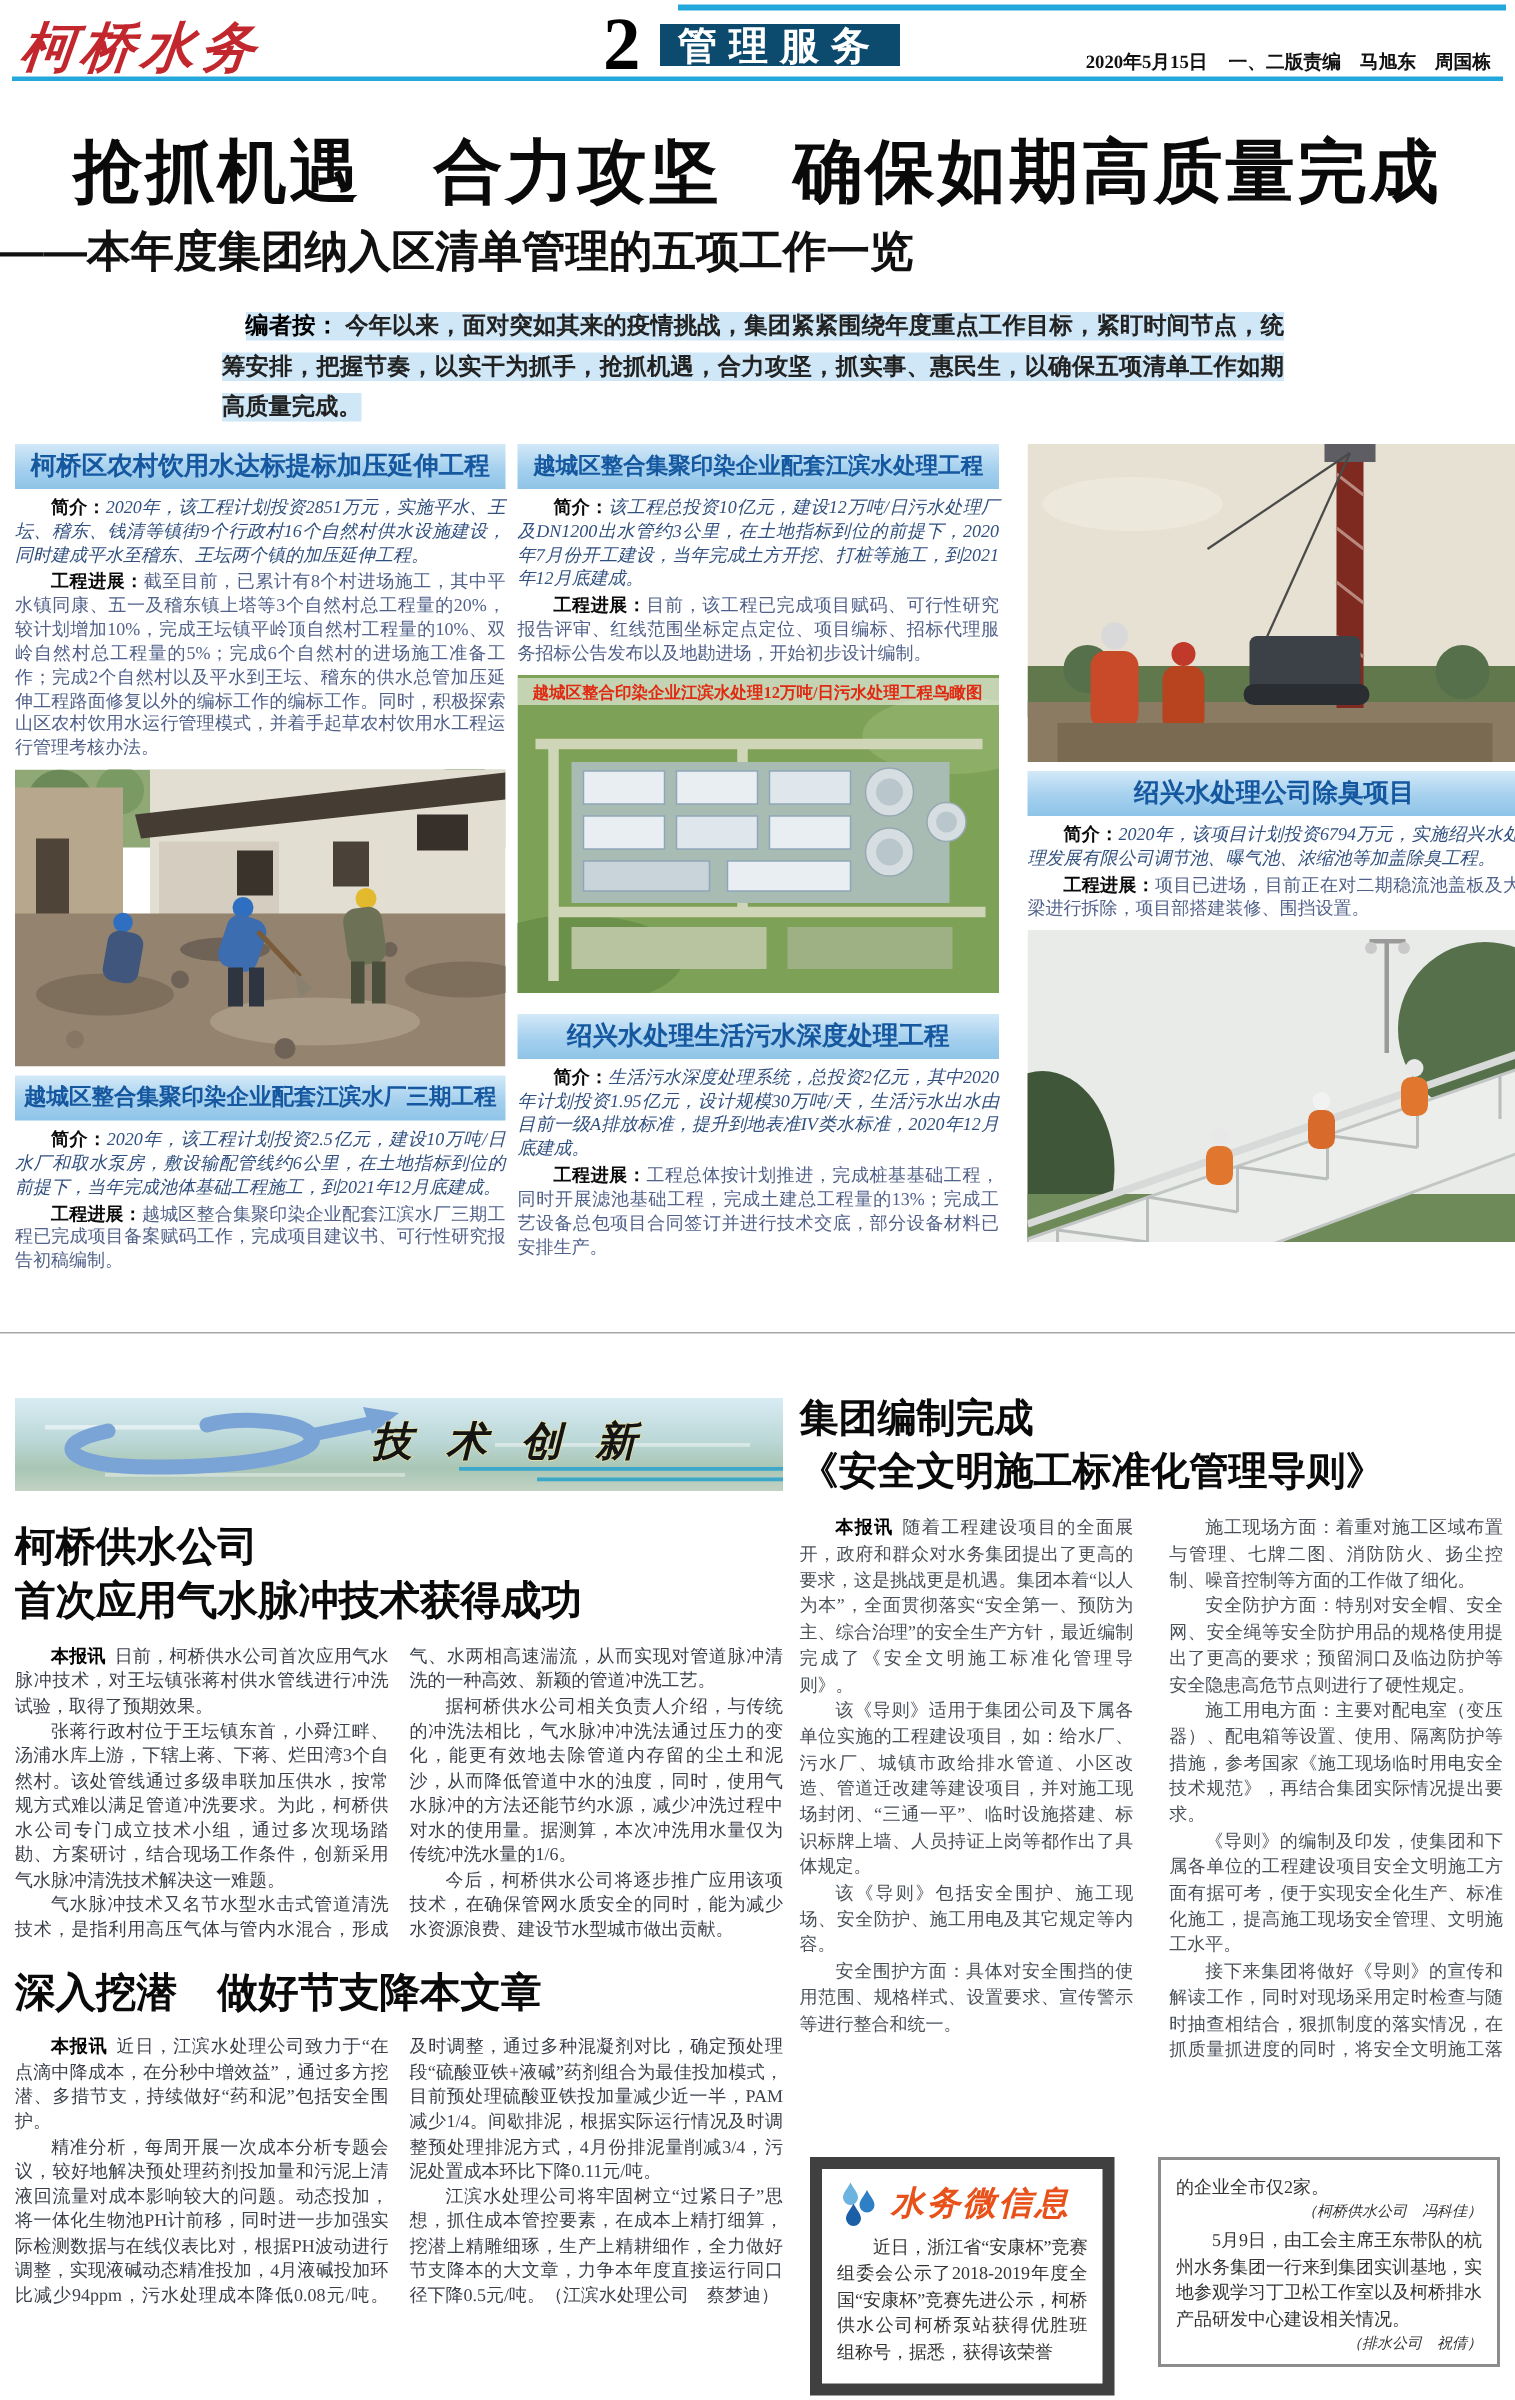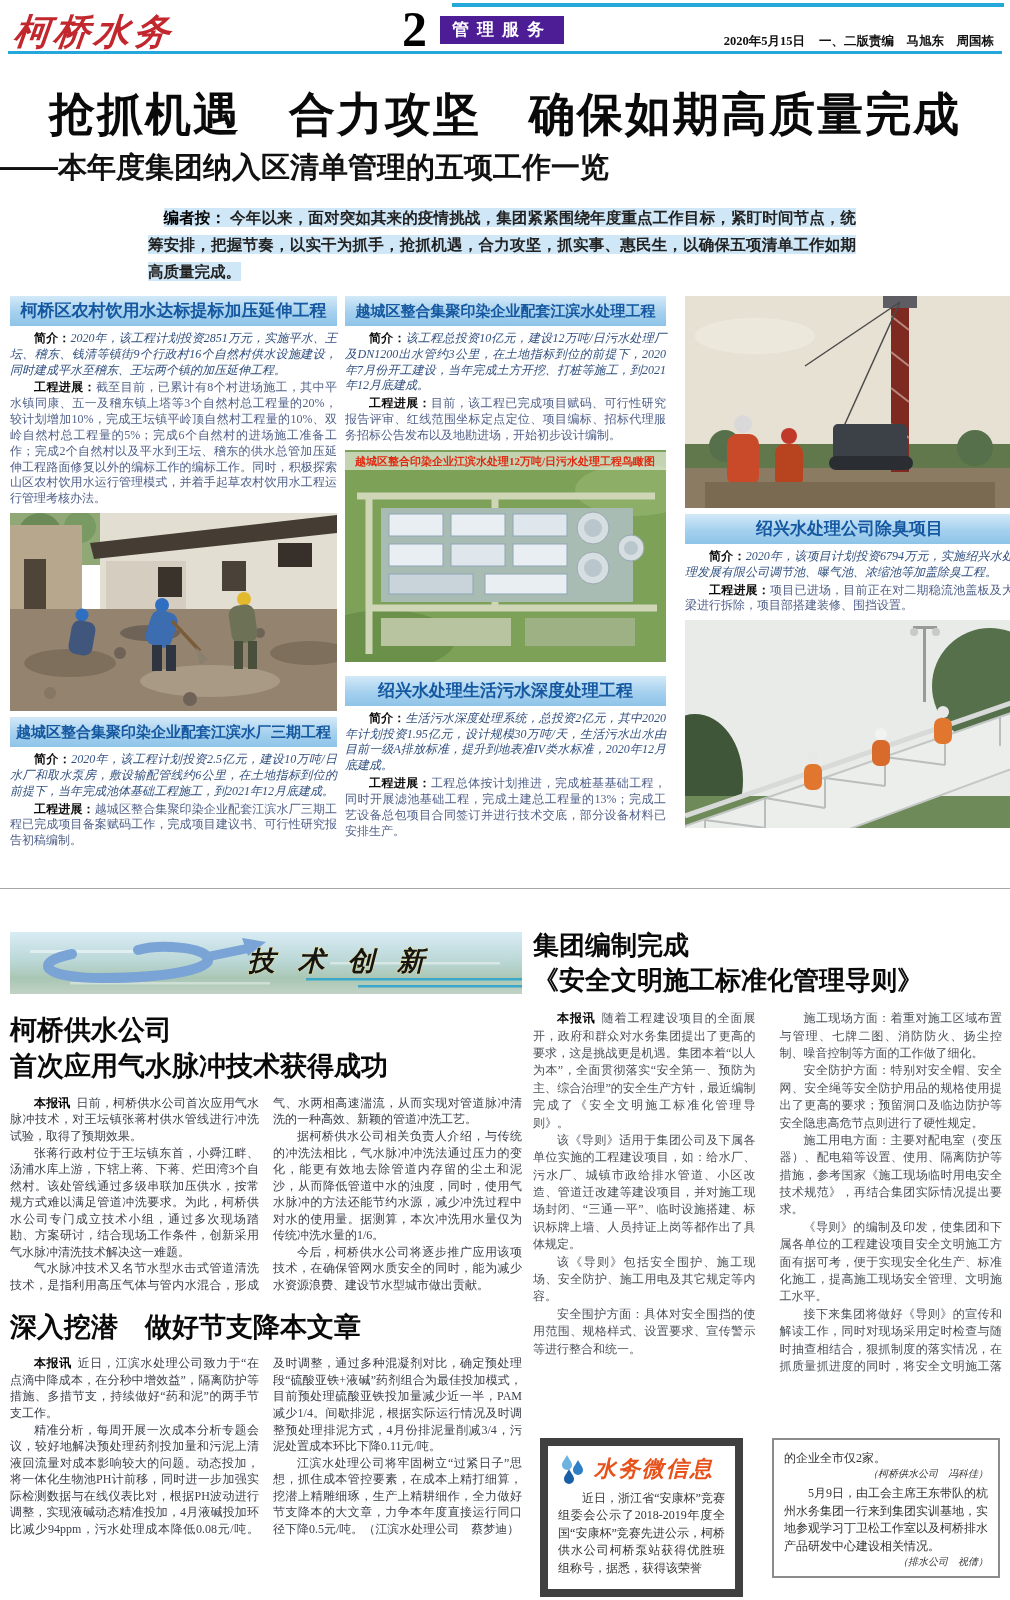--- a/index.html
+++ b/index.html
@@ -6,22 +6,22 @@
   .page{position:relative;width:1010px;height:1600px;background:#fff;overflow:hidden;
         font-family:"Liberation Serif","DejaVu Serif",serif;color:#222;}
   .sans{font-family:"Liberation Sans","DejaVu Sans",sans-serif;}
 
   
   .logo{position:absolute;left:14px;top:8px;font-size:36px;font-weight:bold;font-style:italic;
         color:#c1272d;letter-spacing:4px;transform:skewX(-6deg);font-family:"DejaVu Serif",serif;}
   .topline{position:absolute;left:452px;top:3px;width:552px;height:4px;background:#24a7db;}
   .pn{position:absolute;left:402px;top:4px;font-size:50px;font-weight:bold;line-height:1;
       font-family:"Liberation Serif",serif;color:#000;}
-  .badge{position:absolute;left:440px;top:16px;background:#4c1d95;color:#fff;font-weight:bold;
-         font-size:17px;line-height:28px;padding:0 12px;letter-spacing:8px;}
+  .badge{position:absolute;left:440px;top:16px;background:#0c4a6e;color:#fff;font-weight:bold;
+         font-size:26px;line-height:28px;padding:0 12px;letter-spacing:8px;}
   .dates{position:absolute;right:16px;top:33px;font-size:12.5px;font-weight:bold;color:#111;}
   .dates span{margin-left:14px;}
   .rule{position:absolute;left:8px;top:51px;width:994px;height:3px;background:#24a7db;}
 
   
   .headline{position:absolute;left:0;top:84px;width:100%;text-align:center;font-size:46px;
             font-weight:bold;letter-spacing:2px;color:#0a0a0a;margin:0;}
   .subhead{position:absolute;left:0;top:148px;width:100%;font-size:29px;
            font-weight:bold;color:#111;margin:0;}
   .ednote{position:absolute;left:148px;top:204px;width:708px;font-size:15.5px;line-height:1.75;
@@ -283,21 +283,21 @@
       <p>气水脉冲技术又名节水型水击式管道清洗技术，是指利用高压气体与管内水混合，形成气、水两相高速湍流，从而实现对管道脉冲清洗的一种高效、新颖的管道冲洗工艺。</p>
       <p>据柯桥供水公司相关负责人介绍，与传统的冲洗法相比，气水脉冲冲洗法通过压力的变化，能更有效地去除管道内存留的尘土和泥沙，从而降低管道中水的浊度，同时，使用气水脉冲的方法还能节约水源，减少冲洗过程中对水的使用量。据测算，本次冲洗用水量仅为传统冲洗水量的1/6。</p>
       <p>今后，柯桥供水公司将逐步推广应用该项技术，在确保管网水质安全的同时，能为减少水资源浪费、建设节水型城市做出贡献。</p>
 
     </div>
 
     <h2 class="atitle">
       <div>深入挖潜　做好节支降本文章</div>
     </h2>
     <div class="cols cols2">
-      <p><b>本报讯</b><span>近日，江滨水处理公司致力于“在点滴中降成本，在分秒中增效益”，隔离防护等措施、多措节支，持续做好“药和泥”的两手节支工作。</span></p>
+      <p><b>本报讯</b><span>近日，江滨水处理公司致力于“在点滴中降成本，在分秒中增效益”，通过多方挖潜、多措节支，持续做好“药和泥”包括安全围护。</span></p>
       <p>精准分析，每周开展一次成本分析专题会议，较好地解决预处理药剂投加量和污泥上清液回流量对成本影响较大的问题。动态投加，将一体化生物池PH计前移，同时进一步加强实际检测数据与在线仪表比对，根据PH波动进行调整，实现液碱动态精准投加，4月液碱投加环比减少94ppm，污水处理成本降低0.08元/吨。及时调整，通过多种混凝剂对比，确定预处理段“硫酸亚铁+液碱”药剂组合为最佳投加模式，目前预处理硫酸亚铁投加量减少近一半，PAM减少1/4。间歇排泥，根据实际运行情况及时调整预处理排泥方式，4月份排泥量削减3/4，污泥处置成本环比下降0.11元/吨。</p>
       <p>江滨水处理公司将牢固树立“过紧日子”思想，抓住成本管控要素，在成本上精打细算，挖潜上精雕细琢，生产上精耕细作，全力做好节支降本的大文章，力争本年度直接运行同口径下降0.5元/吨。（江滨水处理公司　蔡梦迪）</p>
     </div>
   </div>
 
   <div class="br">
     <h2 class="atitle">
       <div>集团编制完成</div>
       <div>《安全文明施工标准化管理导则》</div>
     </h2>

